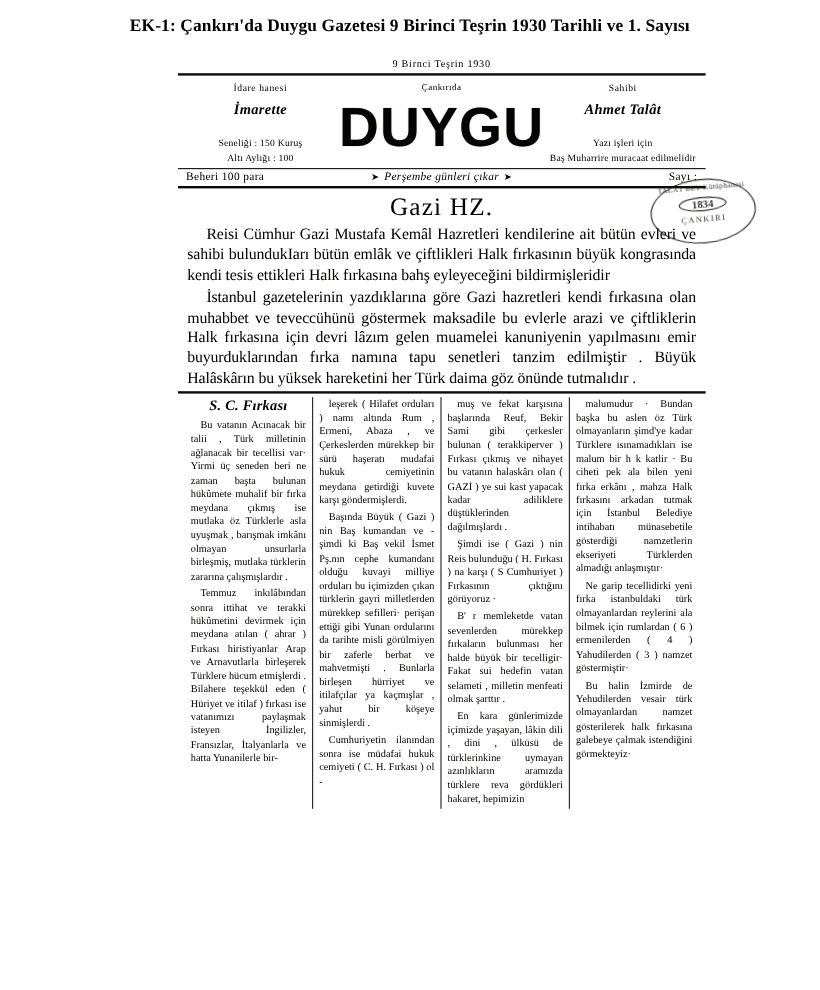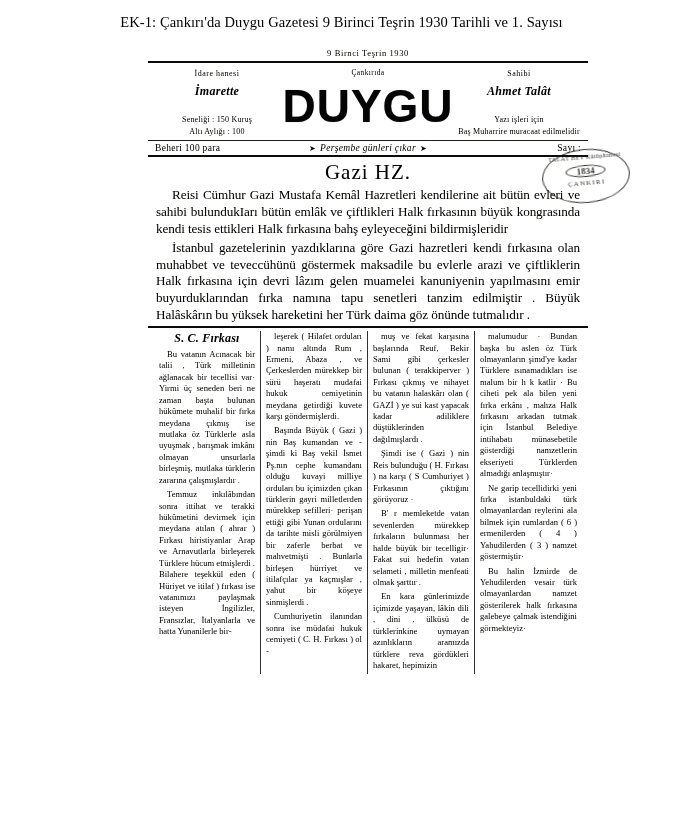--- a/index.html
+++ b/index.html
@@ -19,21 +19,21 @@
     position: relative;
     width: 683px;
     height: 825px;
     background: #ffffff;
   }
 
   
   .caption {
     text-align: center;
     font-family: "Liberation Serif", "DejaVu Serif", serif;
-    font-weight: normal;
+    font-weight: bold;
     font-size: 14.5px;
     letter-spacing: .1px;
     padding-top: 14px;
     color: #000;
   }
 
   
   .sheet {
     position: absolute;
     left: 148px;

